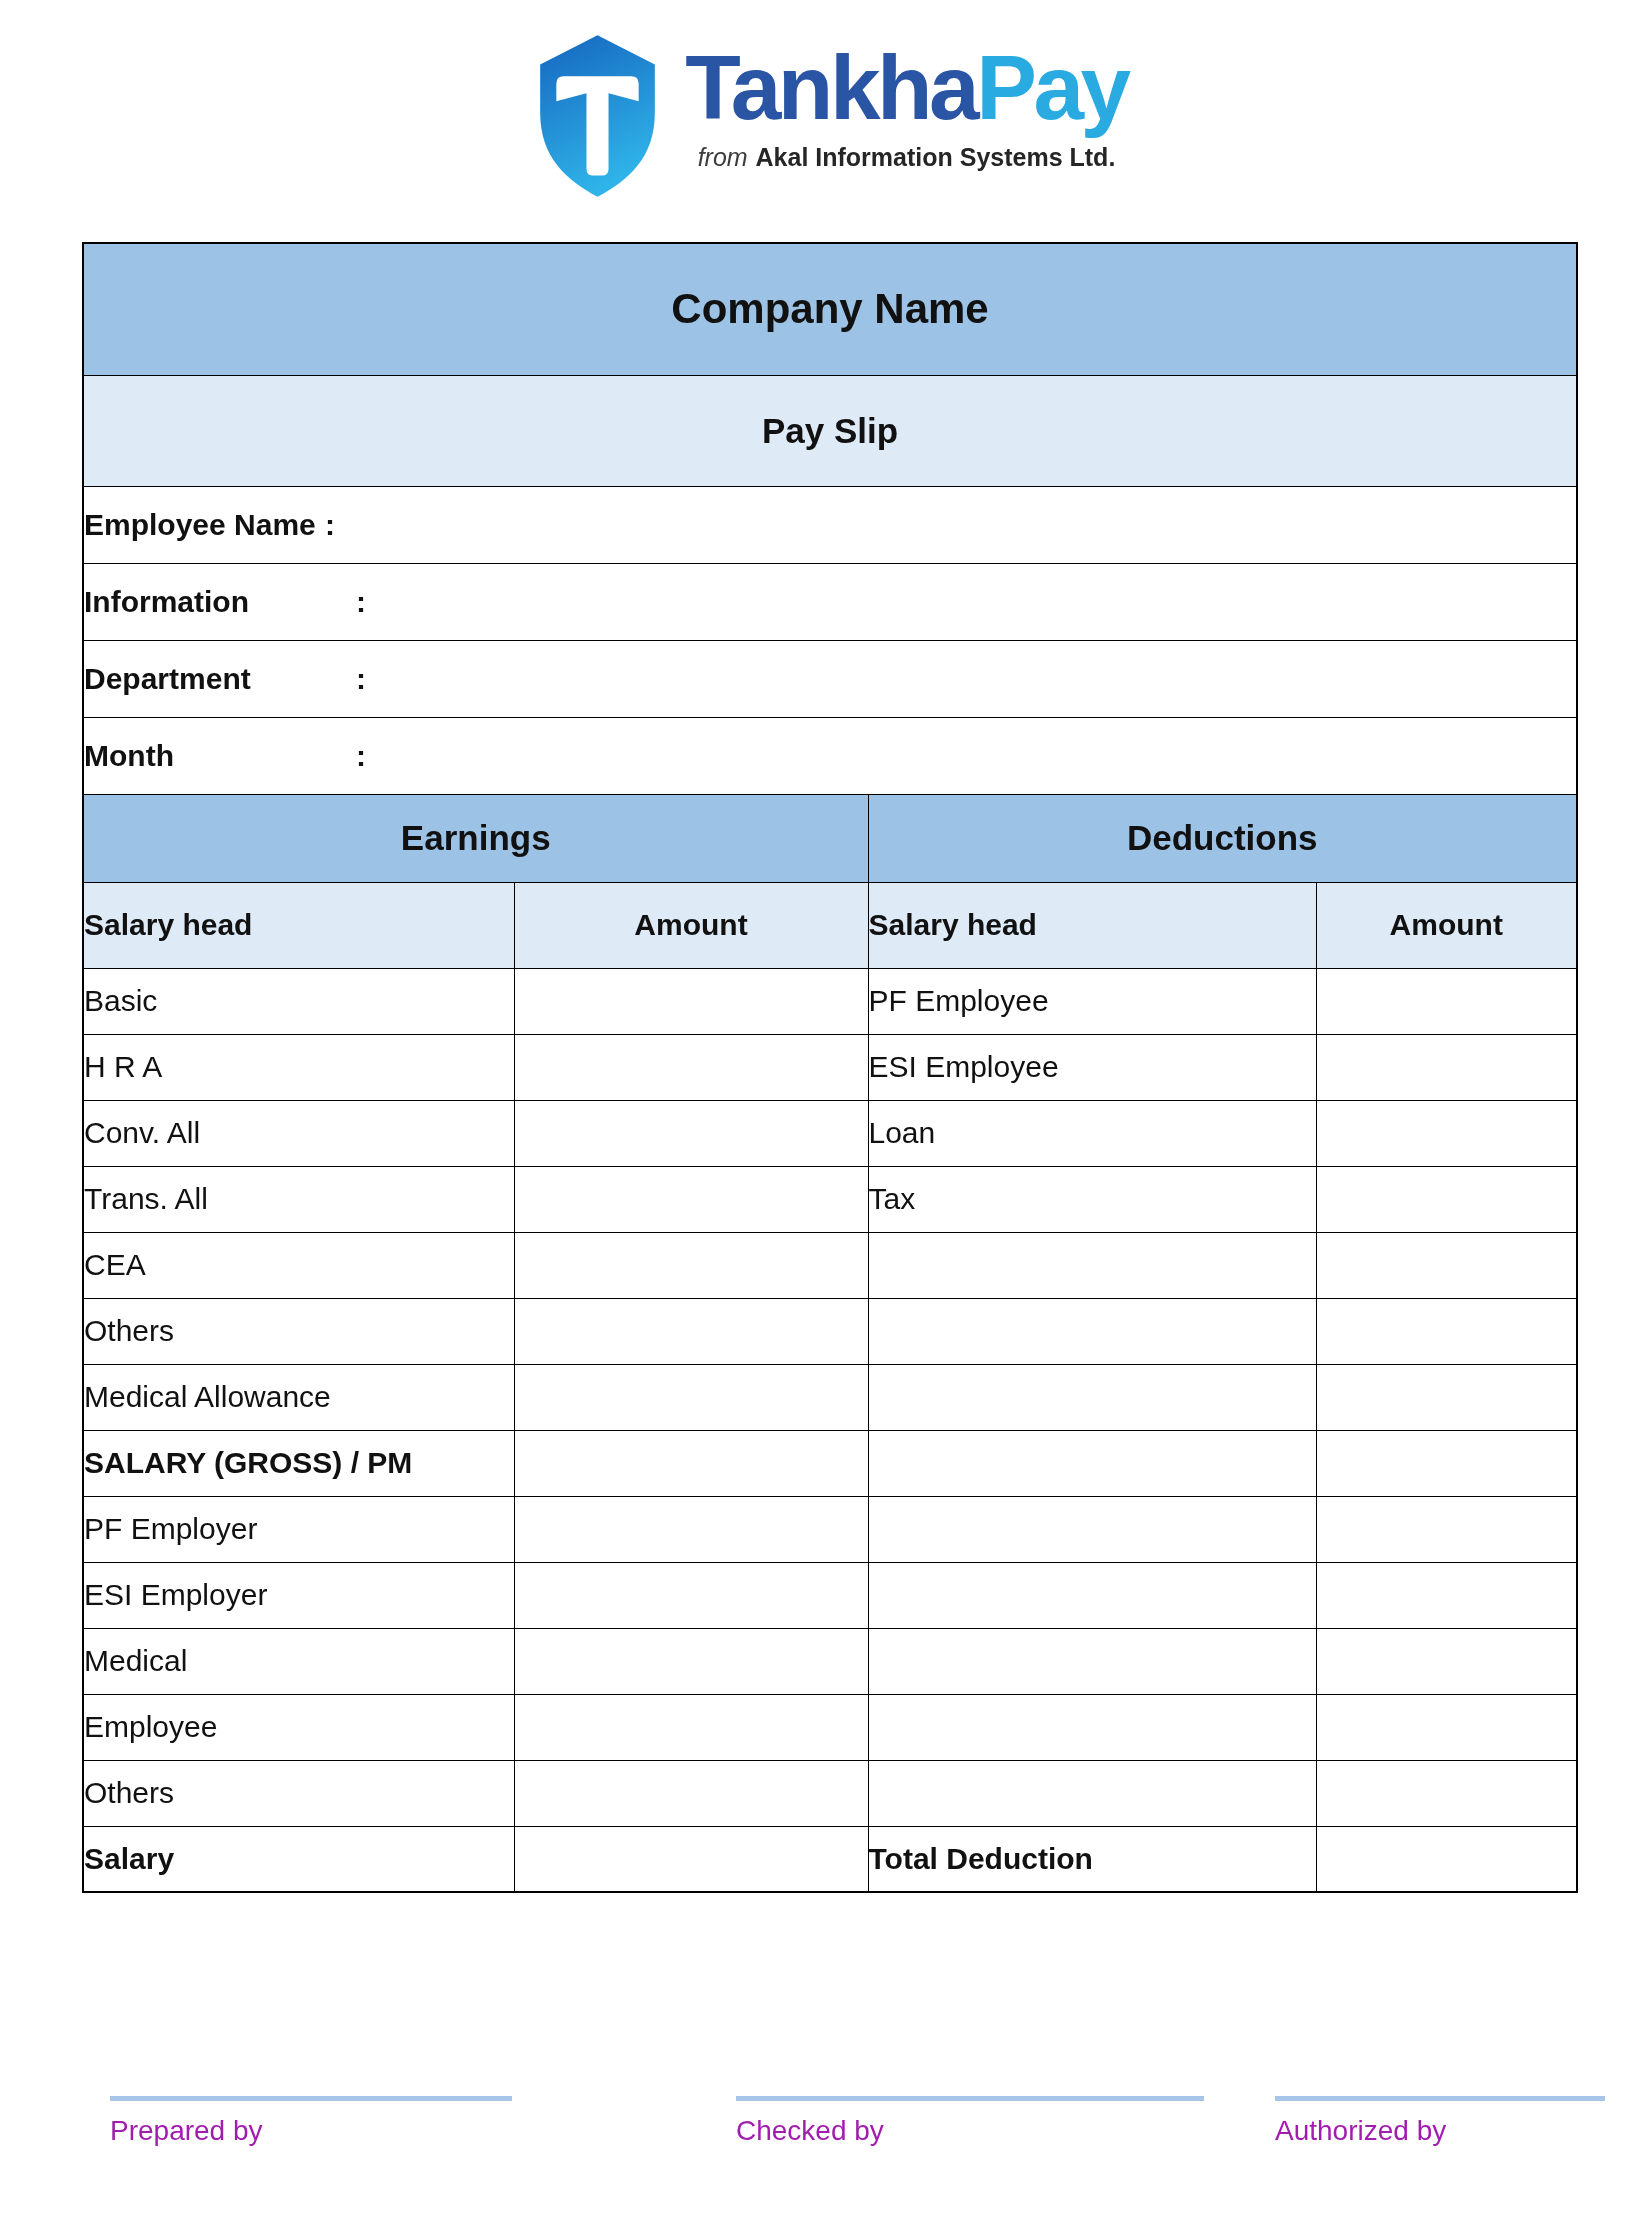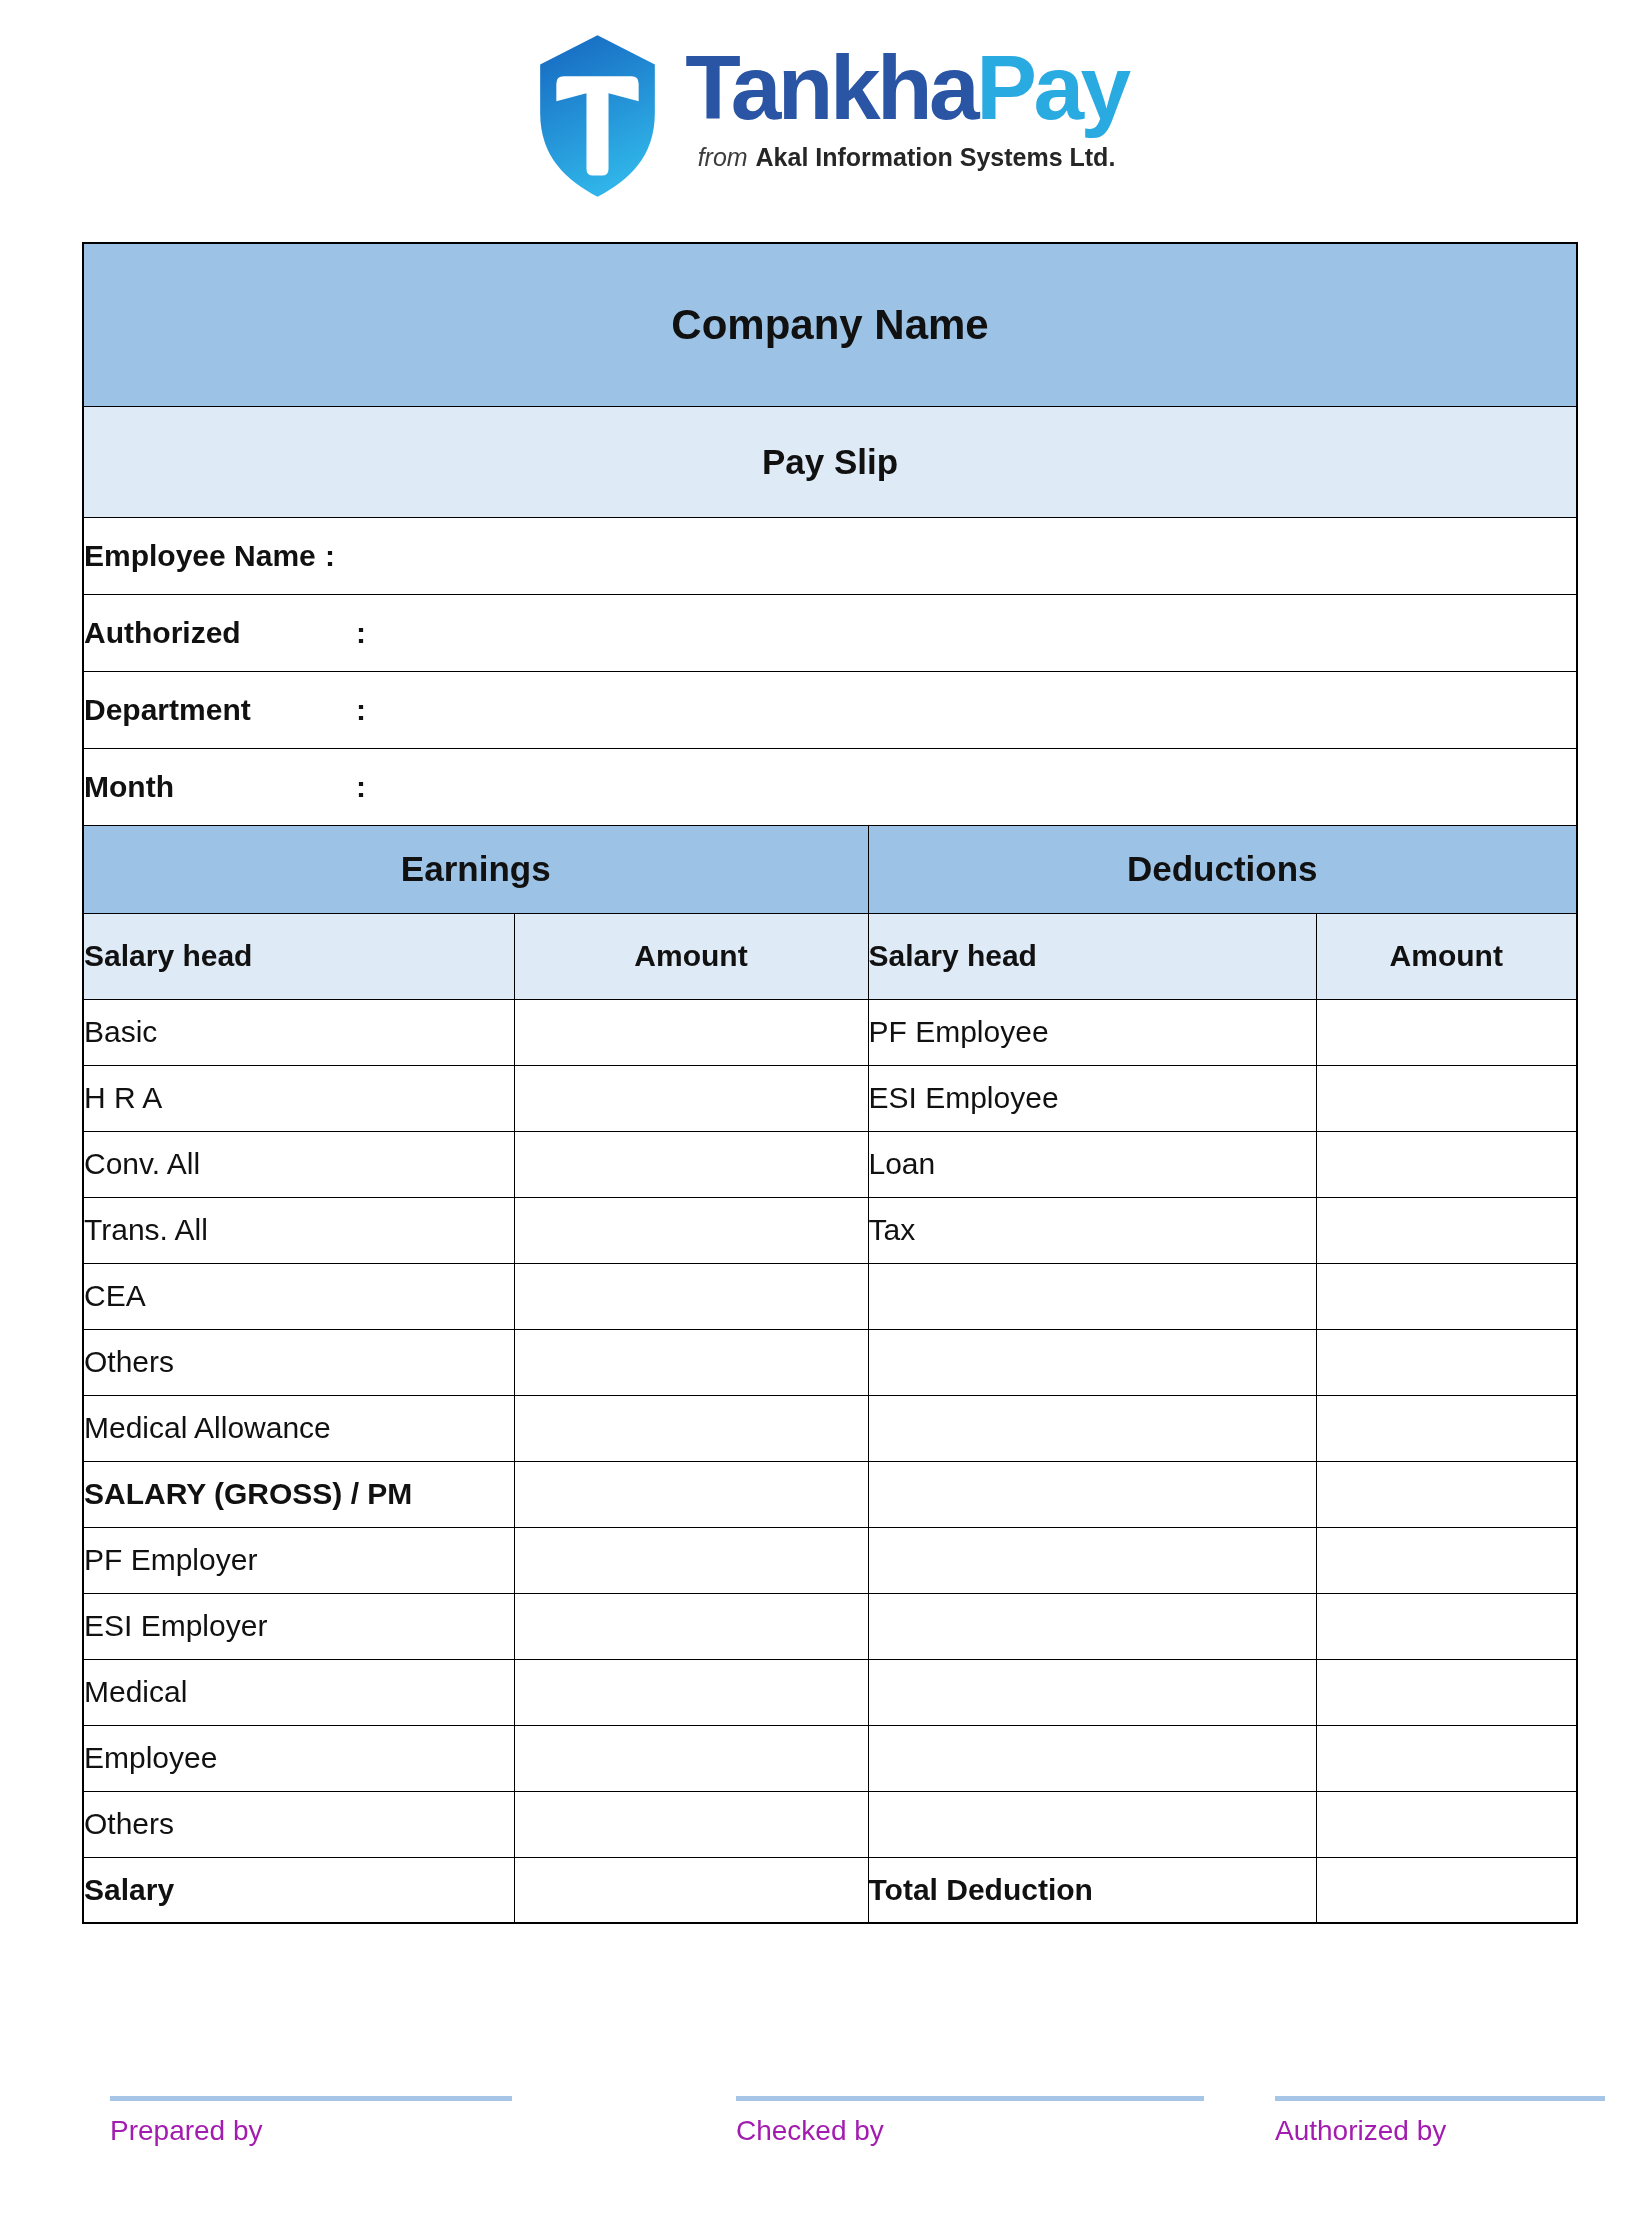--- a/index.html
+++ b/index.html
@@ -31,21 +31,21 @@
   .tagline{margin-top:10.5px;font-size:25px;color:var(--tagline_dark);white-space:nowrap;}
   .tagline .from{font-style:italic;font-weight:normal;color:#3c3c3c;margin-right:7.9px;}
   .tagline .rest{font-weight:bold;}
 
   
   table.paytable{
     position:absolute;left:82px;top:242px;width:1494px;
     border-collapse:collapse;table-layout:fixed;border:2.6px solid #000;
   }
   .paytable td{border:1.7px solid #000;padding:0;overflow:hidden;}
-  .company-cell{background:var(--band_blue);height:163px;font-size:42px;font-weight:bold;
+  .company-cell{background:var(--band_blue);height:132px;font-size:42px;font-weight:bold;
     text-align:center;vertical-align:middle;border-bottom:3.5px solid #000;}
   .payslip-cell{background:var(--band_light);height:111px;font-size:35px;font-weight:bold;
     text-align:center;vertical-align:middle;}
   .info-cell{height:77px;font-size:30px;font-weight:bold;text-align:left;
     vertical-align:middle;padding-left:19px;background:#fff;}
   .info-label{display:inline-block;min-width:272px;}
   tr.info-first .info-label{min-width:241px;}
   .section-cell{background:var(--band_blue);height:88px;font-size:35px;font-weight:bold;
     text-align:center;vertical-align:middle;border-top:3.5px solid #000;border-bottom:2.6px solid #000;}
   .colhead-cell{background:var(--band_light);height:86px;font-size:30px;font-weight:bold;vertical-align:middle;}
@@ -95,21 +95,21 @@
     <tr>
       <td class="company-cell" colspan="4">Company Name</td>
     </tr>
     <tr>
       <td class="payslip-cell" colspan="4">Pay Slip</td>
     </tr>
     <tr class="info-first">
       <td class="info-cell" colspan="4"><span class="info-label">Employee Name</span><span>:</span></td>
     </tr>
     <tr>
-      <td class="info-cell" colspan="4"><span class="info-label">Authorized</span><span>:</span></td>
+      <td class="info-cell" colspan="4"><span class="info-label">Information</span><span>:</span></td>
     </tr>
     <tr>
       <td class="info-cell" colspan="4"><span class="info-label">Department</span><span>:</span></td>
     </tr>
     <tr>
       <td class="info-cell" colspan="4"><span class="info-label">Month</span><span>:</span></td>
     </tr>
     <tr>
       <td class="section-cell" colspan="2">Earnings</td>
       <td class="section-cell" colspan="2">Deductions</td>

